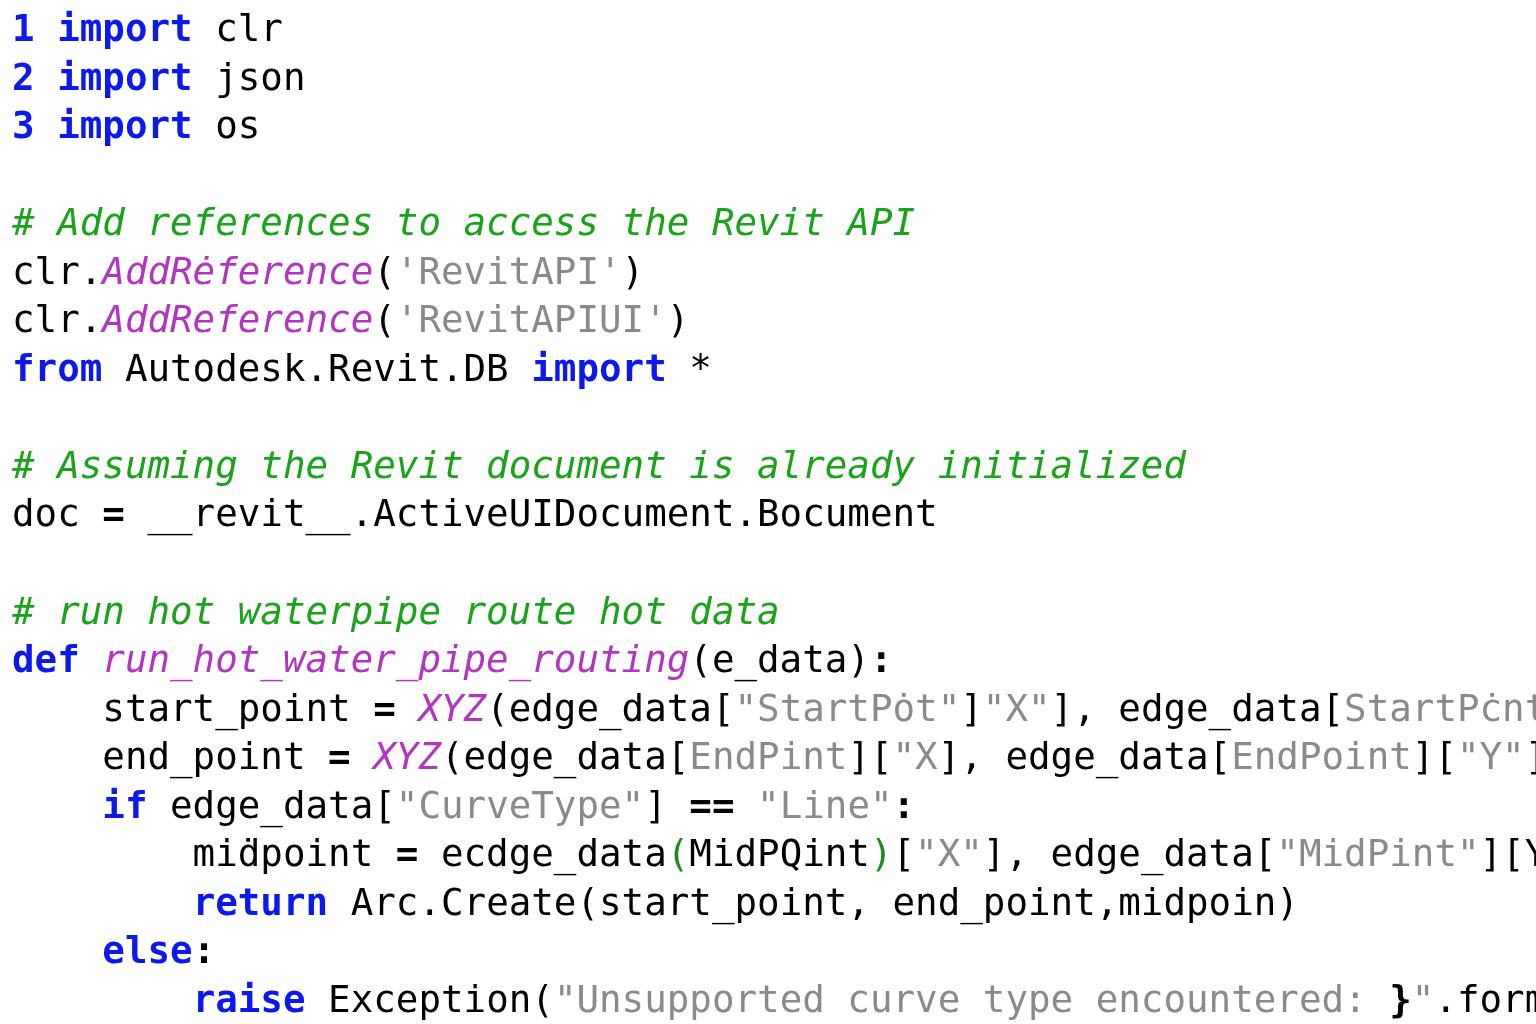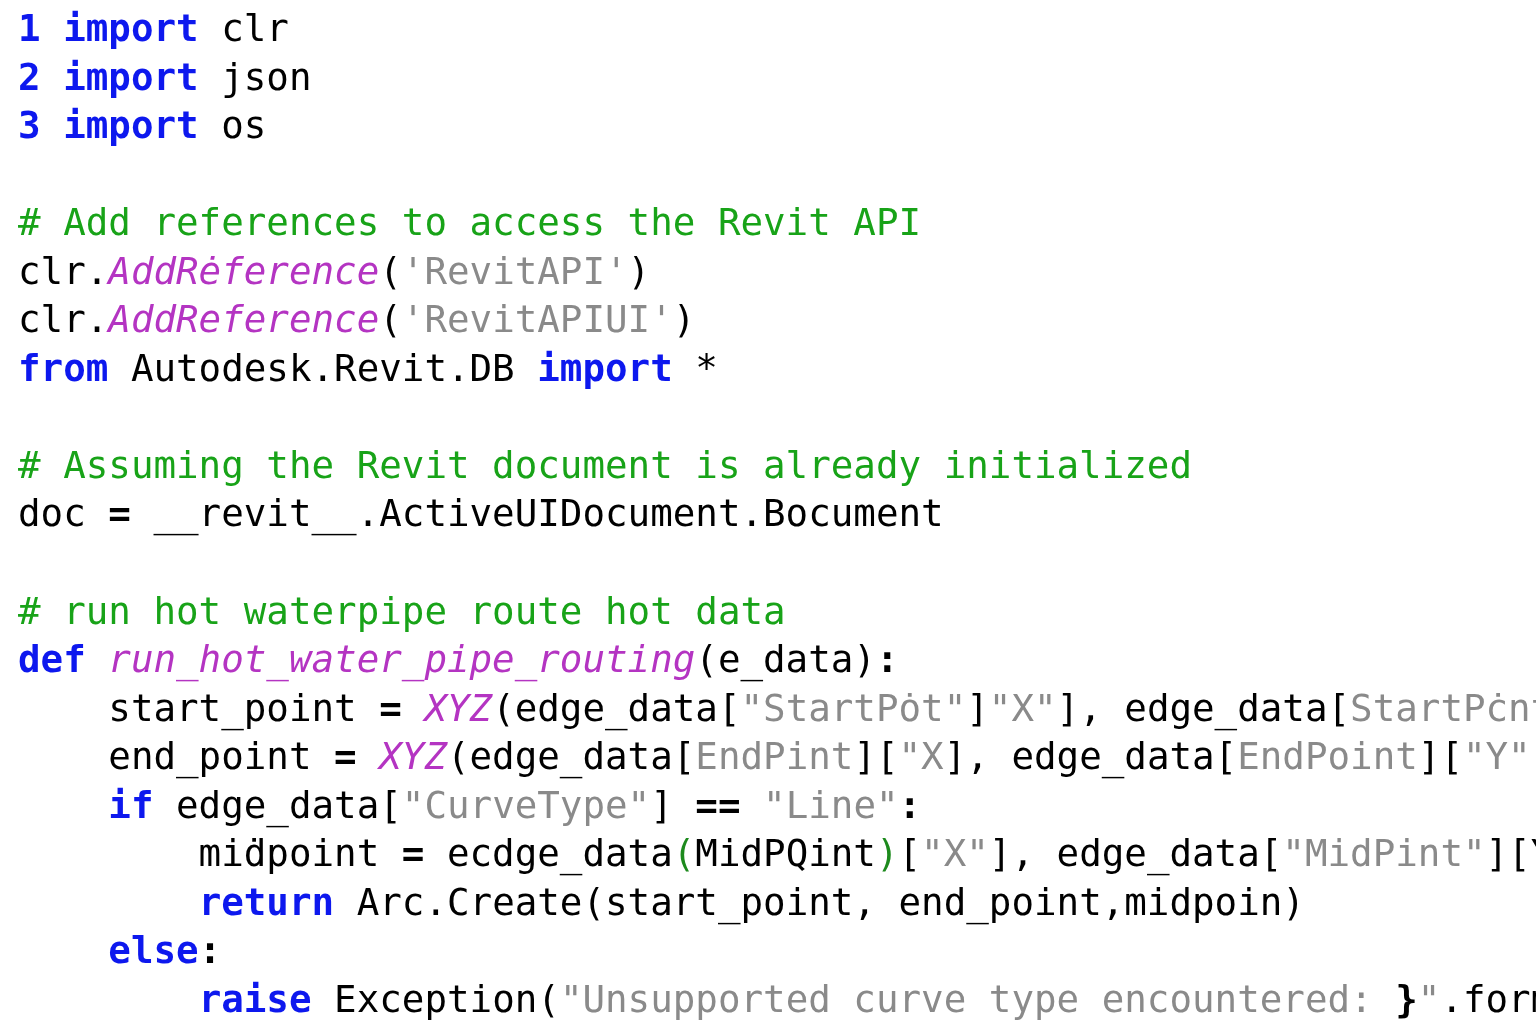--- a/index.html
+++ b/index.html
@@ -1,32 +1,32 @@
 <!DOCTYPE html>
 <html style="--plain: #000000; --keyword: #0d18ee; --lineno: #0d18ee; --comment: #18a318; --func: #b434c2; --string: #8a8a8a; --paren: #1d8a1d;"><head>
 <meta charset="utf-8">
 <style>
   html,body{margin:0;padding:0;background:#ffffff;}
   #viewport{
     width:1536px;height:1024px;overflow:hidden;background:#ffffff;position:relative;
   }
   #code-area{
     box-sizing:border-box;
-    padding:4px 0 0 18px;
+    padding:4px 0 0 12px;
     font-family:"DejaVu Sans Mono","Liberation Mono",monospace;
     font-size:37.5px;
     line-height:48.55px;
     white-space:pre;
   }
   .code-line{height:48.55px;white-space:pre;}
   .tok{white-space:pre;}
   .tok-t{color:var(--plain);}
   .tok-k{color:var(--keyword);font-weight:bold;}
   .tok-n{color:var(--lineno);font-weight:bold;}
-  .tok-c{color:var(--comment);}
+  .tok-c{color:var(--comment);font-style:italic;}
   .tok-f{color:var(--func);font-style:italic;}
   .tok-s{color:var(--string);text-align:right;}
   .tok-o{color:var(--plain);font-weight:bold;}
   .tok-g{color:var(--paren);}
 </style>
 </head>
 <body>
 
 <div id="viewport">
   <div id="code-area"><div class="code-line"><span class="tok tok-n">1</span><span class="tok tok-t"> </span><span class="tok tok-k">import</span><span class="tok tok-t"> clr</span></div><div class="code-line"><span class="tok tok-n">2</span><span class="tok tok-t"> </span><span class="tok tok-k">import</span><span class="tok tok-t"> json</span></div><div class="code-line"><span class="tok tok-n">3</span><span class="tok tok-t"> </span><span class="tok tok-k">import</span><span class="tok tok-t"> os</span></div><div class="code-line"></div><div class="code-line"><span class="tok tok-c"># Add references to access the Revit API</span></div><div class="code-line"><span class="tok tok-t">clr.</span><span class="tok tok-f">AddRėference</span><span class="tok tok-t">(</span><span class="tok tok-s">'RevitAPI'</span><span class="tok tok-t">)</span></div><div class="code-line"><span class="tok tok-t">clr.</span><span class="tok tok-f">AddReference</span><span class="tok tok-t">(</span><span class="tok tok-s">'RevitAPIUI'</span><span class="tok tok-t">)</span></div><div class="code-line"><span class="tok tok-k">from</span><span class="tok tok-t"> Autodesk.Revit.DB </span><span class="tok tok-k">import</span><span class="tok tok-t"> *</span></div><div class="code-line"></div><div class="code-line"><span class="tok tok-c"># Assuming the Revit document is already initialized</span></div><div class="code-line"><span class="tok tok-t">doc </span><span class="tok tok-o">=</span><span class="tok tok-t"> __revit__.ActiveUIDocument.Bocument</span></div><div class="code-line"></div><div class="code-line"><span class="tok tok-c"># run hot waterpipe route hot data</span></div><div class="code-line"><span class="tok tok-k">def</span><span class="tok tok-t"> </span><span class="tok tok-f">run_hot_water_pipe_routing</span><span class="tok tok-t">(e_data)</span><span class="tok tok-o">:</span></div><div class="code-line"><span class="tok tok-t">    start_point </span><span class="tok tok-o">=</span><span class="tok tok-t"> </span><span class="tok tok-f">XYZ</span><span class="tok tok-t">(edge_data[</span><span class="tok tok-s">"StartPȯt"</span><span class="tok tok-t">]</span><span class="tok tok-s">"X"</span><span class="tok tok-t">], edge_data[</span><span class="tok tok-s">StartPċnt</span></div><div class="code-line"><span class="tok tok-t">    end_point </span><span class="tok tok-o">=</span><span class="tok tok-t"> </span><span class="tok tok-f">XYZ</span><span class="tok tok-t">(edge_data[</span><span class="tok tok-s">EndPint</span><span class="tok tok-t">][</span><span class="tok tok-s">"X</span><span class="tok tok-t">], edge_data[</span><span class="tok tok-s">EndPoint</span><span class="tok tok-t">][</span><span class="tok tok-s">"Y"</span><span class="tok tok-t">]</span></div><div class="code-line"><span class="tok tok-t">    </span><span class="tok tok-k">if</span><span class="tok tok-t"> edge_data[</span><span class="tok tok-s">"CurveType"</span><span class="tok tok-t">] </span><span class="tok tok-o">==</span><span class="tok tok-t"> </span><span class="tok tok-s">"Line"</span><span class="tok tok-o">:</span></div><div class="code-line"><span class="tok tok-t">        miḋpoint </span><span class="tok tok-o">=</span><span class="tok tok-t"> ecdge_data</span><span class="tok tok-g">(</span><span class="tok tok-t">MidPQint</span><span class="tok tok-g">)</span><span class="tok tok-t">[</span><span class="tok tok-s">"X"</span><span class="tok tok-t">], edge_data[</span><span class="tok tok-s">"MidPint"</span><span class="tok tok-t">][Y</span></div><div class="code-line"><span class="tok tok-t">        </span><span class="tok tok-k">return</span><span class="tok tok-t"> Arc.Create(start_point, end_point,midpoin)</span></div><div class="code-line"><span class="tok tok-t">    </span><span class="tok tok-k">else</span><span class="tok tok-o">:</span></div><div class="code-line"><span class="tok tok-t">        </span><span class="tok tok-k">raise</span><span class="tok tok-t"> Exception(</span><span class="tok tok-s">"Unsupported curve type encountered: </span><span class="tok tok-o">}</span><span class="tok tok-s">"</span><span class="tok tok-t">.form</span></div></div>

